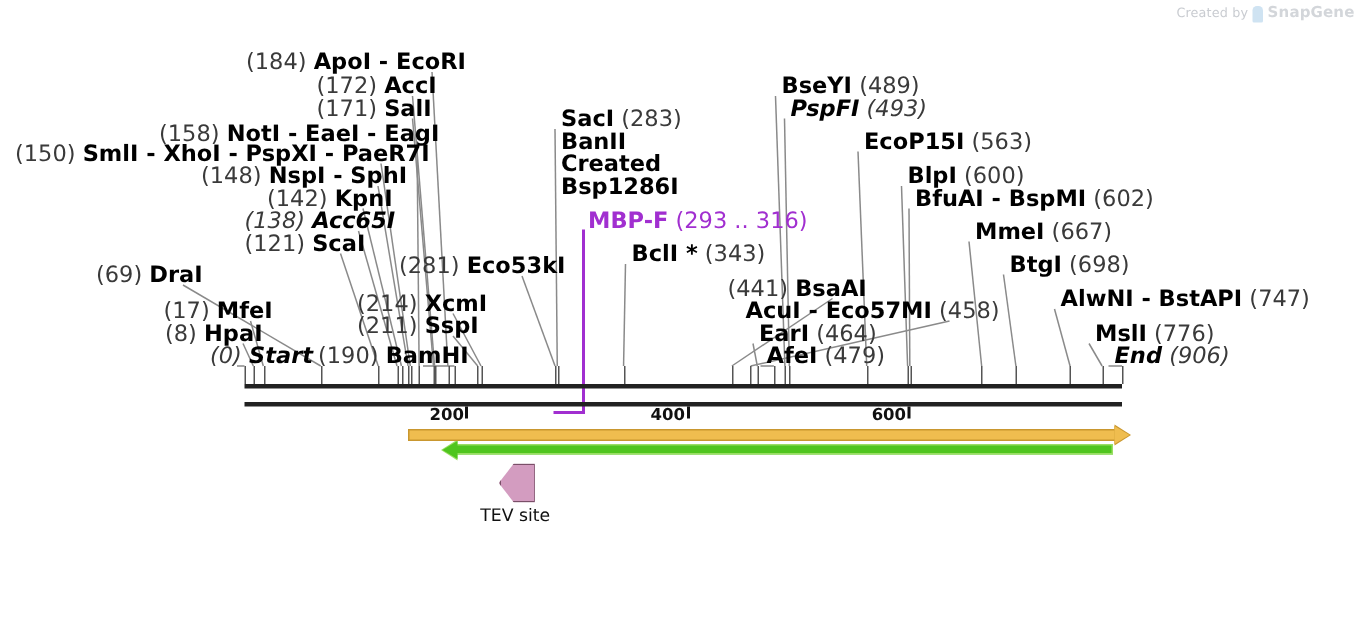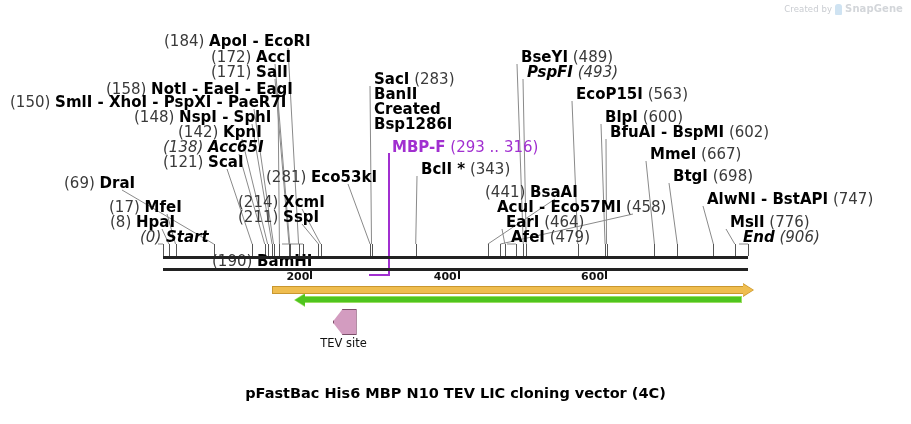--- a/index.html
+++ b/index.html
@@ -251,21 +251,21 @@
       <div class="lbl" style="left: 106px; top: 83px;"><span class="pos">(158)  </span><span>NotI  -  EaeI  -  EagI</span></div>
       <div class="lbl" style="left: 10px; top: 96px;"><span class="pos">(150)  </span><span>SmlI  -  XhoI  -  PspXI  -  PaeR7I</span></div>
       <div class="lbl" style="left: 134px; top: 111px;"><span class="pos">(148)  </span><span>NspI  -  SphI</span></div>
       <div class="lbl" style="left: 178px; top: 126px;"><span class="pos">(142)  </span><span>KpnI</span></div>
       <div class="lbl" style="left: 163px; top: 141px; font-style: italic;"><span class="pos">(138)  </span><span>Acc65I</span></div>
       <div class="lbl" style="left: 163px; top: 156px;"><span class="pos">(121)  </span><span>ScaI</span></div>
       <div class="lbl" style="left: 64px; top: 177px;"><span class="pos">(69)  </span><span>DraI</span></div>
       <div class="lbl" style="left: 109px; top: 201px;"><span class="pos">(17)  </span><span>MfeI</span></div>
       <div class="lbl" style="left: 110px; top: 216px;"><span class="pos">(8)  </span><span>HpaI</span></div>
       <div class="lbl italic" style="left: 100px; top: 231px; margin-left: 40px;"><span class="pos">(0)  </span><span>Start</span></div>
-      <div class="lbl" style="left: 212px; top: 231px; margin-top: 24px;"><span class="pos">(190)  </span><span>BamHI</span></div>
+      <div class="lbl" style="left: 212px; top: 231px;"><span class="pos">(190)  </span><span>BamHI</span></div>
       <div class="lbl" style="left: 238px; top: 211px;"><span class="pos">(211)  </span><span>SspI</span></div>
       <div class="lbl" style="left: 238px; top: 196px;"><span class="pos">(214)  </span><span>XcmI</span></div>
       <div class="lbl" style="left: 266px; top: 171px;"><span class="pos">(281)  </span><span>Eco53kI</span></div>
       <div class="lbl" style="left: 374px; top: 73px;"><span>SacI</span><span class="pos">  (283)</span></div>
       <div class="lbl" style="left: 374px; top: 88px; text-align: right;"><span class="pos"></span><span>BanII</span></div>
       <div class="lbl" style="left: 374px; top: 103px;"><span class="pos"></span><span>Created</span></div>
       <div class="lbl" style="left: 374px; top: 118px;"><span class="pos"></span><span>Bsp1286I</span></div>
       <div class="lbl primer" style="left: 392px; top: 141px;"><span>MBP-F</span><span class="pos">  (293 .. 316)</span></div>
       <div class="lbl" style="left: 421px; top: 163px;"><span>BclI *</span><span class="pos">  (343)</span></div>
       <div class="lbl" style="left: 485px; top: 186px;"><span class="pos">(441)  </span><span>BsaAI</span></div>
@@ -299,14 +299,13 @@
         <span class="head"></span>
       </div>
       <div class="arrow-green" style="left: 302.987px; top: 296px; width: 439.118px;">
         <span class="head-outline"></span>
         <span class="head"></span>
       </div>
       <div class="tev-arrow" style="left: 332.51px; top: 309px;"></div>
       <div class="tev-label" style="left: 343.51px; top: 336px;">TEV site</div>
     </div>
 
-  <div class="title" style="top:385px;">pFastBac His6 MBP N10 TEV LIC cloning vector (4C)</div>
 </div>
 
 </body></html>

